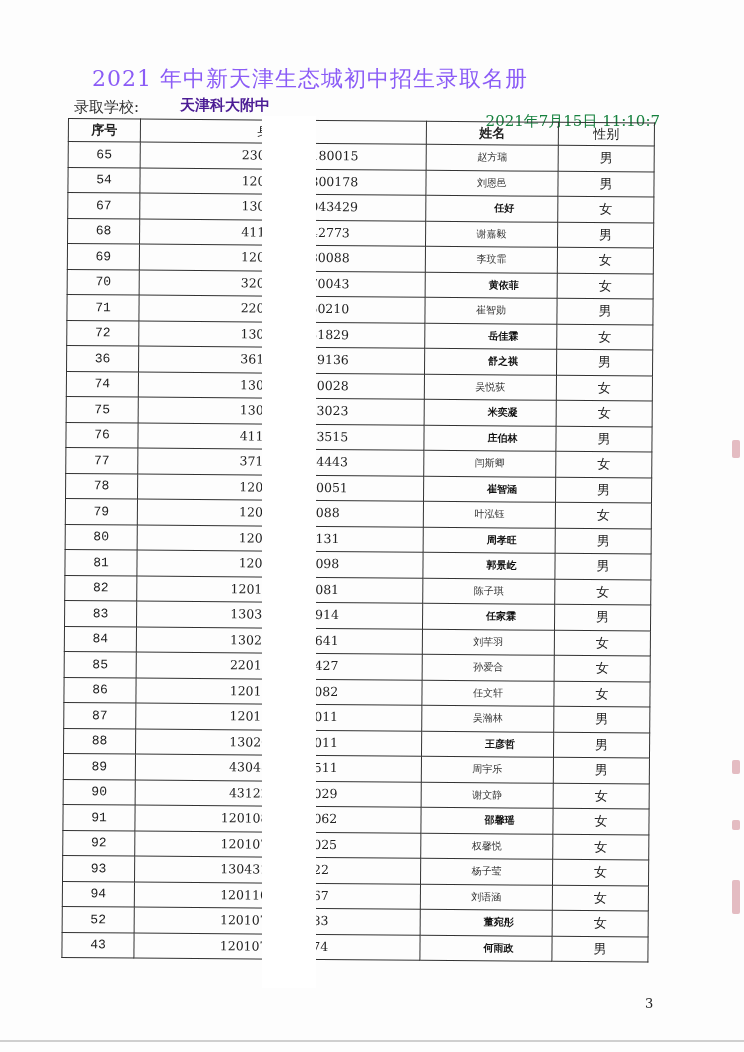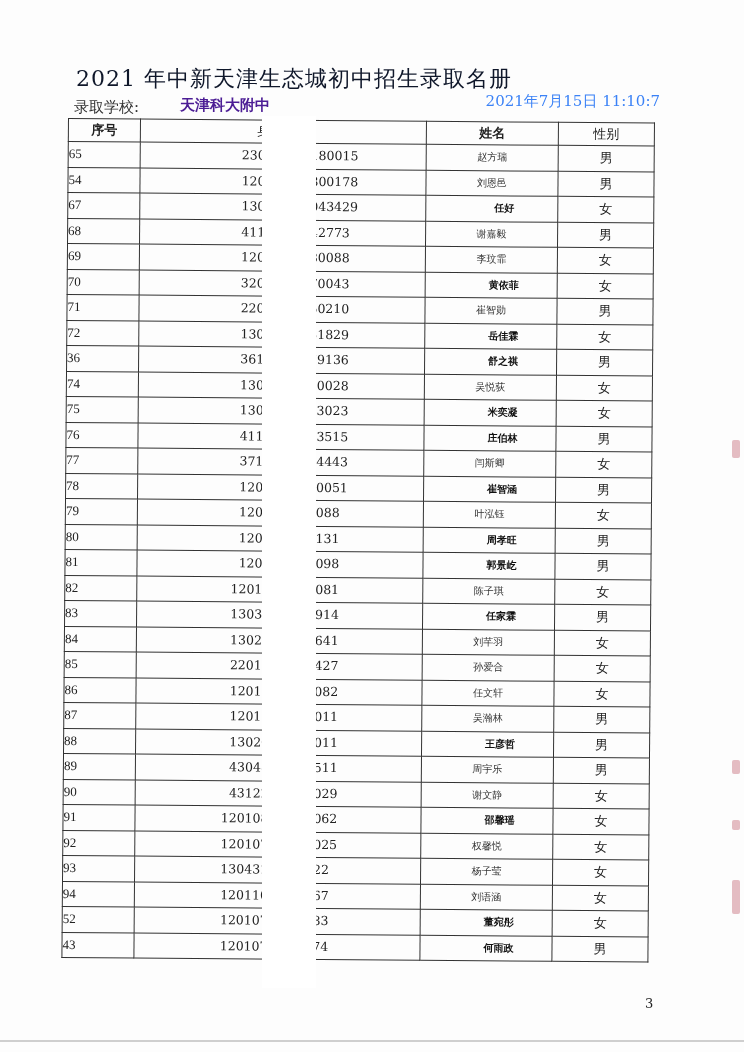--- a/index.html
+++ b/index.html
@@ -3,49 +3,49 @@
 <meta charset="utf-8">
 <style>
   html, body { margin: 0; padding: 0; }
   body {
     width: 744px; height: 1052px; background: #fdfdfd;
     position: relative; overflow: hidden;
     font-family: "DejaVu Serif", "Liberation Serif", serif; color: #222;
   }
   .title {
     position: absolute; top: 64px; left: 0; width: 588px; text-align: center;
-    font-size: 22px; letter-spacing: 1px; color: #0f172a;
+    font-size: 22px; letter-spacing: 1px; color: #8b5cf6; padding-left: 16px;
   }
   .school-label {
     position: absolute; top: 98px; left: 74px; font-size: 15px; color: #333;
   }
   .school-name {
     position: absolute; top: 96px; left: 180px; font-size: 15px; font-weight: bold;
     font-family: "DejaVu Sans", sans-serif; color: #4c1d95;
   }
   .timestamp {
-    position: absolute; top: 92px; right: 84px; font-size: 15px; color: #3b82f6;
+    position: absolute; top: 112px; right: 84px; font-size: 15px; color: #15803d;
   }
   .table-wrap {
     position: absolute; top: 118px; left: 68px; width: 586px;
     transform: rotate(0.45deg); transform-origin: top left;
   }
   table { border-collapse: collapse; width: 586px; table-layout: fixed; }
   th, td {
     border: 1.5px solid #333; height: 24.5px; padding: 0;
     font-size: 13px; vertical-align: middle;
   }
   th { font-family: "DejaVu Sans", sans-serif; font-weight: bold; font-size: 13px; height: 22px; }
   th.name-h, th.gender-h { font-weight: normal; }
   th.name-h { font-weight: bold; }
   col.c-no { width: 72px; }
   col.c-id { width: 286px; }
   col.c-name { width: 132px; }
   col.c-gender { width: 96px; }
-  td.no { text-align: left; font-family: Liberation Serif, serif; margin-left: 19px; }
+  td.no { text-align: center; font-family: Liberation Mono, monospace; margin-left: 19px; }
   td.id { position: relative; font-family: "DejaVu Serif", serif; font-size: 12.5px; }
   td.id .pre { position: absolute; right: 152px; top: 4px; }
   td.id .suf { position: absolute; left: 162px; top: 4px; }
   td.name { text-align: center; font-family: "DejaVu Sans", sans-serif; font-size: 10px; color: #333; }
   td.name.bold { font-weight: bold; color: #111; padding-left: 25px; }
   td.gender { text-align: center; font-family: "DejaVu Sans", sans-serif; font-size: 13px; }
   .redact {
     position: absolute; top: 116px; left: 262px; width: 54px; height: 872px; background: #ffffff;
   }
   .page-num {

